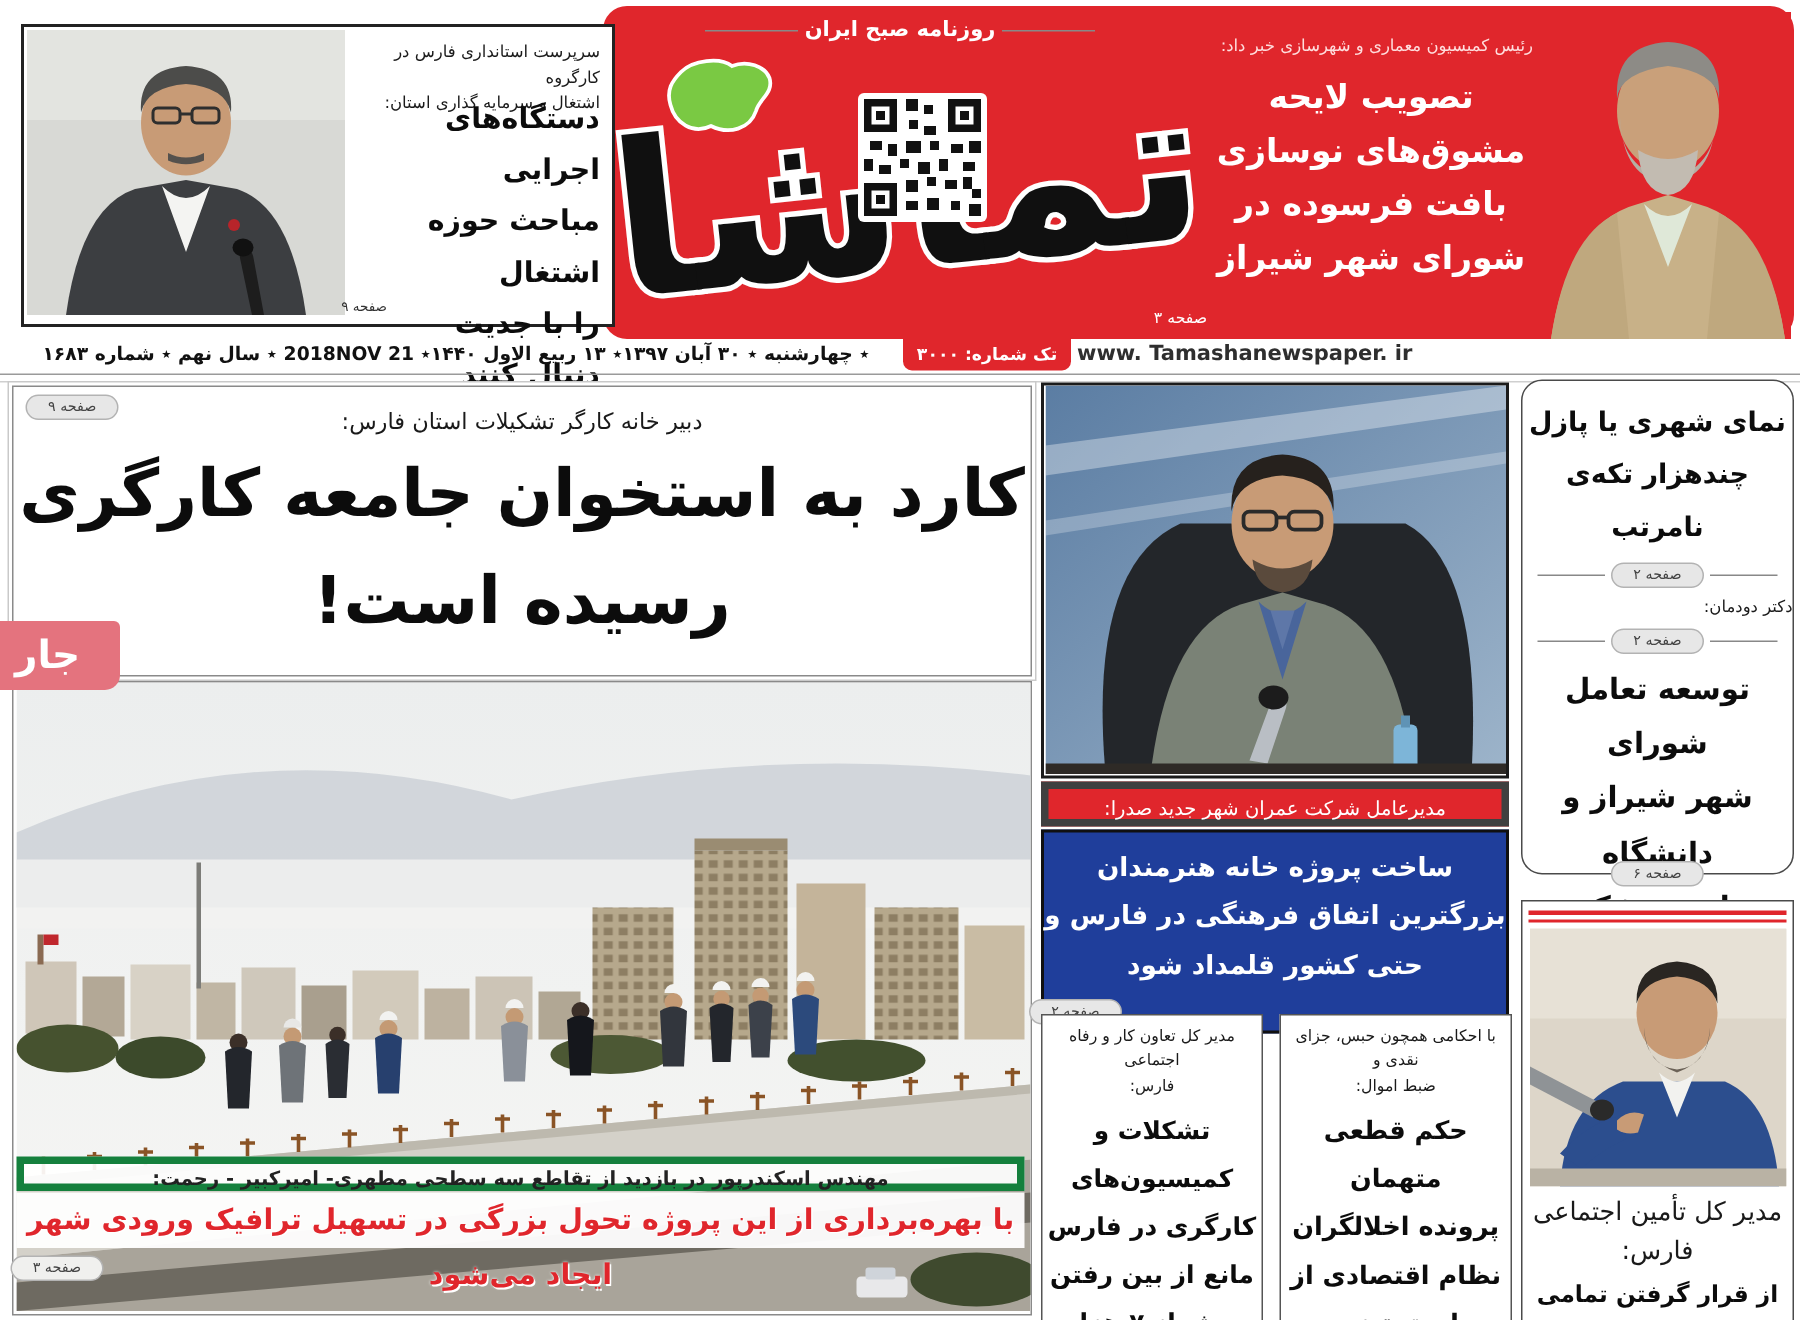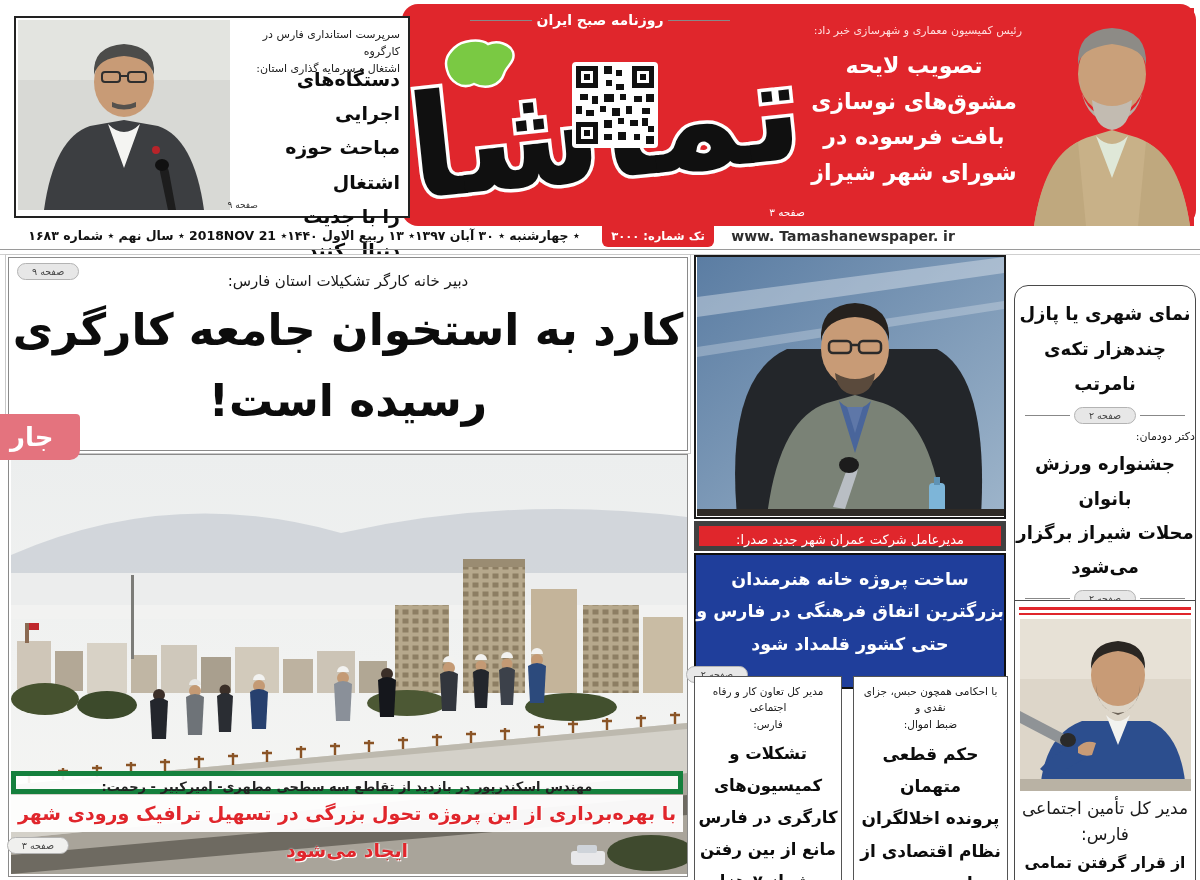--- a/index.html
+++ b/index.html
@@ -125,21 +125,21 @@
 را با جدیت
 دنبال کنند</div>
     <div class="abs" style="right:150px;bottom:6px;font-size:9px;color:#333;">صفحه ۹</div>
   </div>
 
   <div class="abs" style="left:8px;top:228px;width:592px;font-size:12.5px;font-weight:bold;color:#111;text-align:center;">٭ چهارشنبه ٭ ۳۰ آبان ۱۳۹۷٭ ۱۳ ربیع الاول ۱۴۴۰٭ 2018NOV 21 ٭ سال نهم ٭ شماره ۱۶۸۳</div>
   <div class="abs red whitetxt" style="left:602px;top:226px;width:112px;height:21px;border-radius:0 0 6px 6px;
               font-size:11.5px;font-weight:bold;text-align:center;line-height:21px;">
     <span>تک شماره: ۳۰۰۰ تومان</span>
   </div>
-  <div class="abs" style="left:718px;top:228px;width:250px;direction:ltr;font-size:14px;font-weight:bold;color:#2e2e2e;text-align:center;">www. Tamashanewspaper. ir</div>
+  <div class="abs" style="left:718px;top:228px;width:250px;direction:ltr;font-size:14px;font-weight:bold;color:#2e2e2e;text-align:left;">www. Tamashanewspaper. ir</div>
 
   <div class="abs" style="left:0;top:249px;width:1200px;height:4px;border-top:1.5px solid #9a9a9a;border-bottom:1px solid #cfcfcf;"></div>
 
   <div class="abs box dbl" style="left:8px;top:257px;width:678px;height:192px;">
     <span class="badge abs" style="left:8px;top:5px;">صفحه ۹</span>
     <div class="abs kicker" style="left:0;top:12px;width:100%;text-align:center;font-size:15px;">دبیر خانه کارگر تشکیلات استان فارس:</div>
     <div class="abs headline pre" style="left:0;top:36px;width:100%;text-align:center;font-size:44px;line-height:1.62;letter-spacing:-1px;">کارد به استخوان جامعه کارگری
 رسیده است!</div>
   </div>
 
@@ -340,30 +340,27 @@
     <div class="kicker pre" style="font-size:10.5px;text-align:center;padding-top:6px;">با احکامی همچون حبس، جزای نقدی و
 ضبط اموال:</div>
     <div class="headline pre" style="font-size:17px;line-height:1.9;text-align:center;padding-top:6px;">حکم قطعی متهمان
 پرونده اخلالگران
 نظام اقتصادی از
 طریق تضییع کالای
 استراتژیک گندم
 صادر شد</div>
   </div>
 
-  <div class="abs" style="left:1014px;top:253px;width:182px;height:330px;border:1.5px solid #4a4a4a;border-radius:14px;background:#fff;box-sizing:border-box;margin-top:32px;">
+  <div class="abs" style="left:1014px;top:253px;width:182px;height:330px;border:1.5px solid #4a4a4a;border-radius:14px;background:#fff;box-sizing:border-box;">
     <div class="headline pre" style="font-size:18px;line-height:1.95;text-align:center;padding-top:10px;">نمای شهری یا پازل
 چندهزار تکه‌ی نامرتب</div>
     <div class="sep-row" style="margin:6px 10px 4px;">
       <span class="badge" style="white-space:nowrap;">صفحه ۲</span>
     </div>
     <div class="kicker" style="font-size:11px;text-align:right;">دکتر دودمان:</div>
-    <div class="headline pre" style="font-size:18px;line-height:1.9;text-align:center;padding-top:2px;">جشنواره ورزش بانوان
-محلات شیراز  برگزار
-می‌شود</div>
     <div class="sep-row" style="margin:6px 10px 4px;">
       <span class="badge" style="white-space:nowrap;">صفحه ۲</span>
     </div>
     <div class="headline pre" style="font-size:19.5px;line-height:1.85;text-align:center;padding-top:2px;">توسعه تعامل شورای
 شهر شیراز و دانشگاه
 علوم پزشکی شیراز</div>
     <span class="badge abs" style="left:50%;transform:translateX(-50%);bottom:-9px;white-space:nowrap;">صفحه ۶</span>
   </div>
 
   <div class="abs" style="left:1014px;top:600px;width:182px;height:290px;border:1.5px solid #4a4a4a;background:#fff;box-sizing:border-box;">

